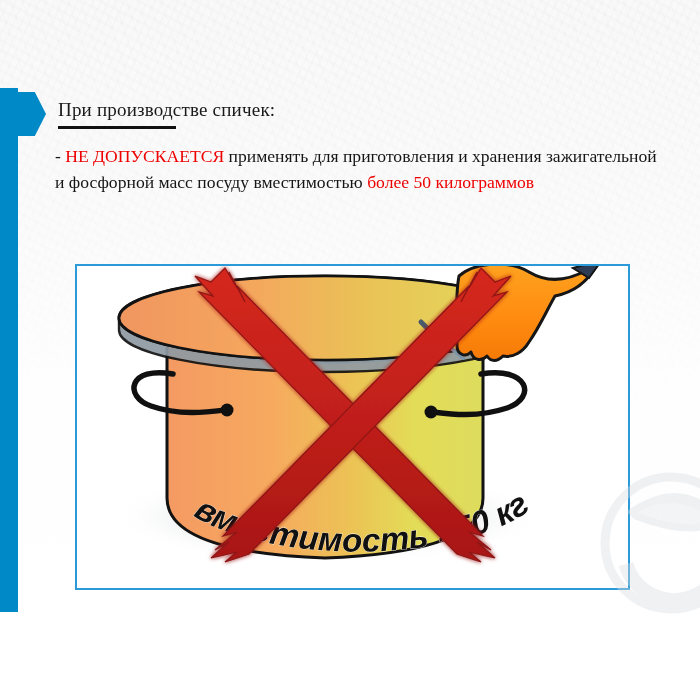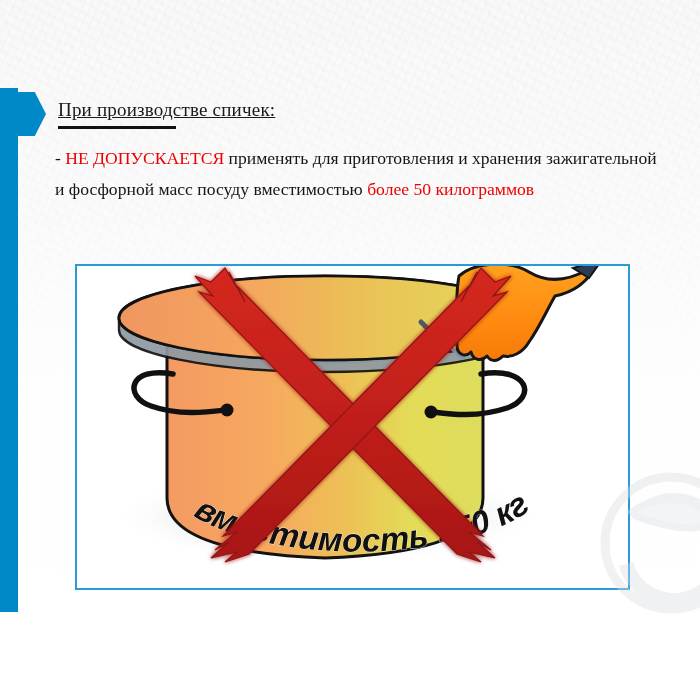--- a/index.html
+++ b/index.html
@@ -39,31 +39,30 @@
     background:#0089c7;
     clip-path:polygon(0 0, 60% 0, 100% 50%, 60% 100%, 0 100%);
   }
 
   
   .heading{
     position:absolute;left:58px;top:99px;
     font-size:19px;color:#1a1a1a;
     letter-spacing:.2px;
     white-space:nowrap;
-    text-decoration:underline;
   }
   .heading-rule{
     position:absolute;left:58px;top:126px;width:118px;height:3px;
     background:#111111;
   }
 
   
   .body-text{
     position:absolute;left:55px;top:143px;width:608px;
-    font-size:17.6px;line-height:31px;color:#161616;
+    font-size:17.6px;line-height:26px;color:#161616;
     text-align:left;
   }
   .body-text .red{color:#ee0000;}
 
   
   .figure-frame{
     position:absolute;left:75px;top:264px;width:555px;height:326px;
     background:#ffffff;
     border:2.5px solid #2a9ad8;
     box-sizing:border-box;

